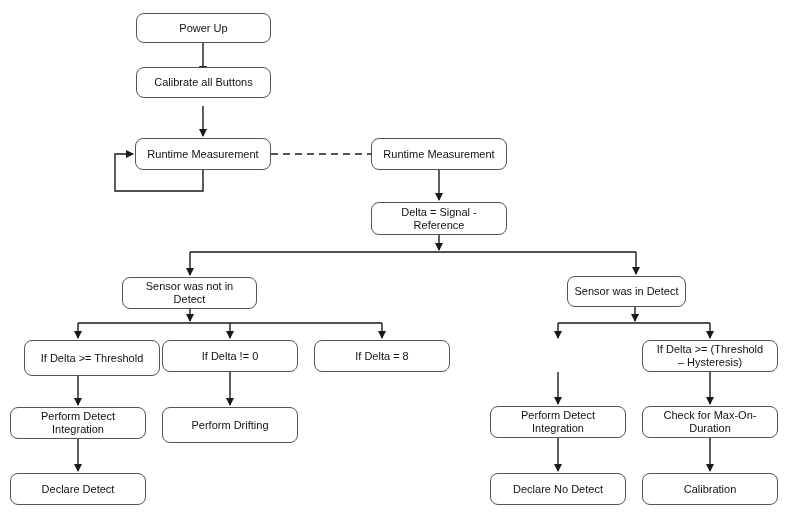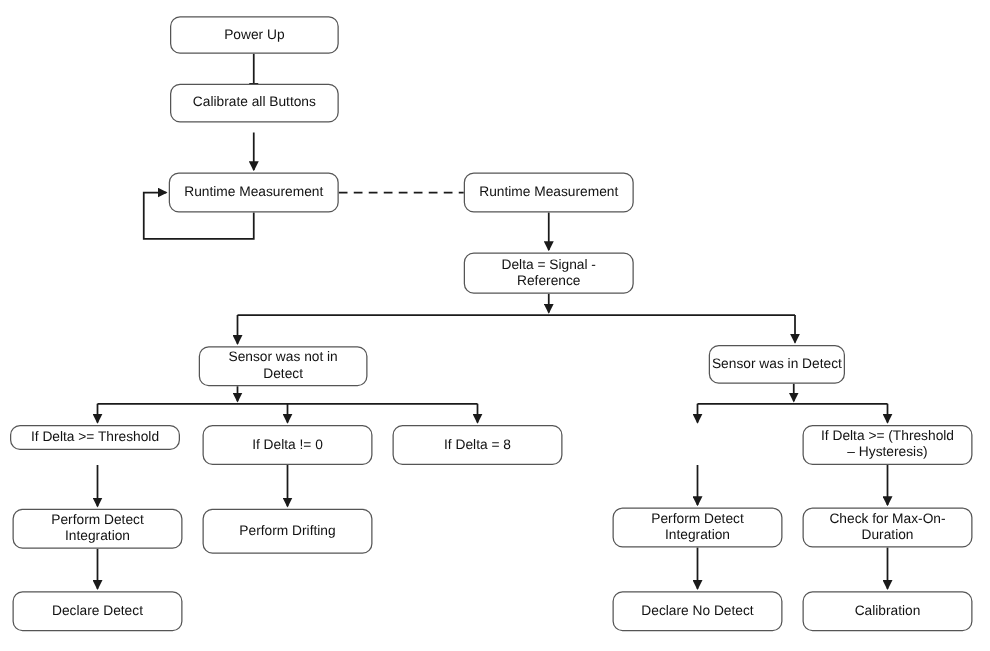--- a/index.html
+++ b/index.html
@@ -30,23 +30,23 @@
     color: #111111;
     text-align: center;
     white-space: pre-line;
   }
   
   .n-power_up        { left:136px; top:13px;  width:135px; height:30px; }
   .n-calibrate       { left:136px; top:67px;  width:135px; height:31px; }
   .n-rt_left         { left:135px; top:138px; width:136px; height:32px; }
   .n-rt_right        { left:371px; top:138px; width:136px; height:32px; }
   .n-delta           { left:371px; top:202px; width:136px; height:33px; }
-  .n-sensor_not      { left:122px; top:277px; width:135px; height:32px;margin-left:37px; }
-  .n-sensor_in       { left:567px; top:276px; width:109px; height:31px; }
-  .n-if_ge_threshold { left:8px;  top:340px; width:136px; height:20px; }
+  .n-sensor_not      { left:122px; top:277px; width:135px; height:32px; }
+  .n-sensor_in       { left:567px; top:276px; width:119px; height:31px; }
+  .n-if_ge_threshold { left:24px;  top:340px; width:136px; height:36px; }
   .n-if_ne_0         { left:162px; top:340px; width:136px; height:32px; }
   .n-if_eq_0         { left:314px; top:340px; width:136px; height:32px; }
   .n-if_lt_th        { left:490px; top:340px; width:136px; height:32px; }
   .n-if_ge_th        { left:642px; top:340px; width:136px; height:32px; }
   .n-perf_left       { left:10px;  top:407px; width:136px; height:32px; }
   .n-drifting        { left:162px; top:407px; width:136px; height:36px;text-align:right; }
   .n-perf_right      { left:490px; top:406px; width:136px; height:32px; }
   .n-check_max       { left:642px; top:406px; width:136px; height:32px; }
   .n-decl_detect     { left:10px;  top:473px; width:136px; height:32px; }
   .n-decl_no         { left:490px; top:473px; width:136px; height:32px; }

